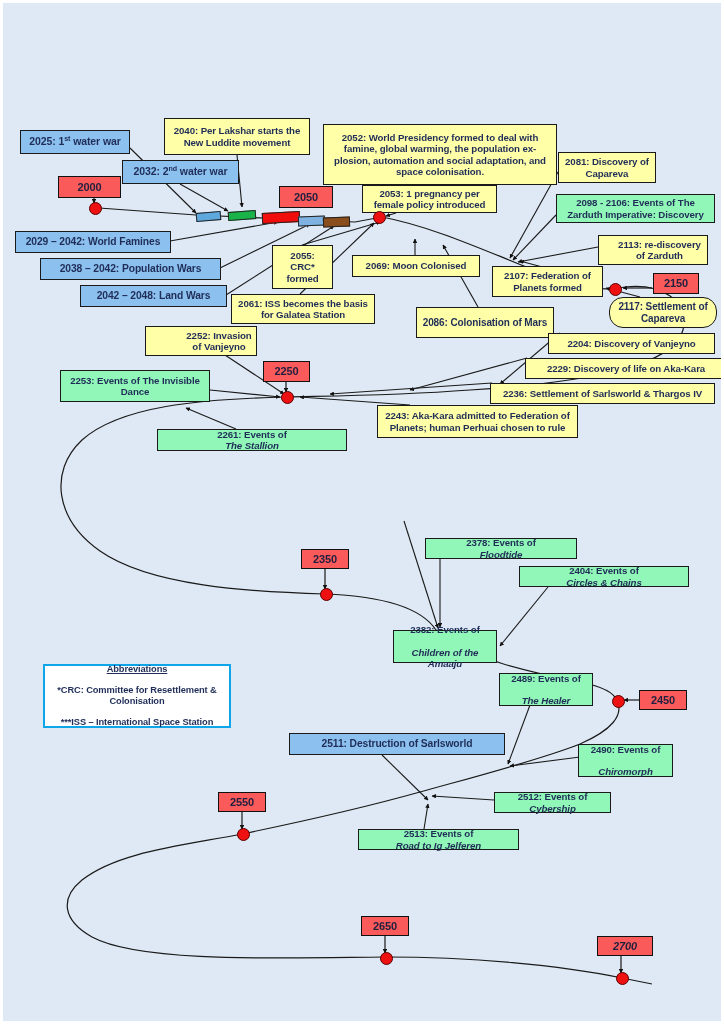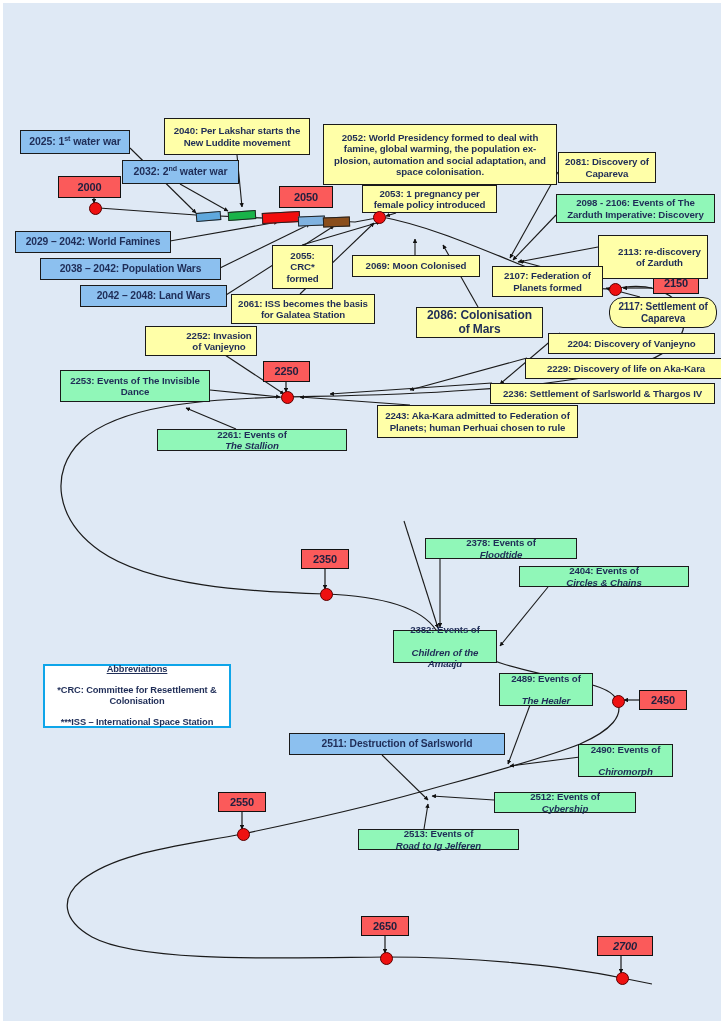--- a/index.html
+++ b/index.html
@@ -205,21 +205,21 @@
   </div>
 
   <div class="node ev-yellow" style="left:558px;top:152px;width:98px;height:31px;font-size:9.7px;">
     <span>2081: Discovery of Capareva</span>
   </div>
 
   <div class="node ev-green" style="left:556px;top:194px;width:159px;height:29px;font-size:9.7px;">
     <span>2098 - 2106: Events of The Zarduth Imperative: Discovery</span>
   </div>
 
-  <div class="node ev-yellow" style="left:598px;top:235px;width:110px;height:44px;font-size:9.7px;padding-left:17px;">
+  <div class="node ev-yellow" style="left:598px;top:235px;width:110px;height:30px;font-size:9.7px;padding-left:17px;">
     <span>2113:  re-discovery of Zarduth</span>
   </div>
 
   <div class="node ev-blue" style="left:15px;top:231px;width:156px;height:22px;font-size:10.3px;">
     <span>2029 – 2042: World Famines</span>
   </div>
 
   <div class="node ev-blue" style="left:40px;top:258px;width:181px;height:22px;font-size:10.3px;">
     <span>2038 – 2042: Population Wars</span>
   </div>
@@ -233,21 +233,21 @@
   </div>
 
   <div class="node ev-yellow" style="left:231px;top:294px;width:144px;height:30px;font-size:9.7px;">
     <span>2061:  ISS becomes the basis for Galatea Station</span>
   </div>
 
   <div class="node ev-yellow" style="left:352px;top:255px;width:128px;height:22px;font-size:9.7px;">
     <span>2069:  Moon Colonised</span>
   </div>
 
-  <div class="node ev-yellow" style="left:416px;top:307px;width:127px;height:31px;font-size:12px;">
+  <div class="node ev-yellow" style="left:416px;top:307px;width:138px;height:31px;font-size:10px;">
     <span>2086:  Colonisation of Mars</span>
   </div>
 
   <div class="node ev-yellow" style="left:492px;top:266px;width:111px;height:31px;font-size:9.7px;">
     <span>2107: Federation of Planets formed</span>
   </div>
 
   <div class="node ev-yellow" style="left:609px;top:297px;width:108px;height:31px;font-size:10px;border-radius:14px;">
     <span>2117: Settlement of Capareva</span>
   </div>
@@ -307,21 +307,21 @@
   </div>
 
   <div class="node ev-green" style="left:578px;top:744px;width:95px;height:33px;font-size:9.7px;">
     <span><span>2490: Events of</span><br><span class="italic">Chiromorph</span></span>
   </div>
 
   <div class="node ev-blue" style="left:289px;top:733px;width:216px;height:22px;font-size:10.3px;">
     <span>2511: Destruction of Sarlsworld</span>
   </div>
 
-  <div class="node ev-green" style="left:494px;top:792px;width:142px;height:21px;font-size:9.7px;">
+  <div class="node ev-green" style="left:494px;top:792px;width:117px;height:21px;font-size:9.7px;">
     <span>
         <span>2512: Events of </span>
         <span class="italic">Cybership</span>
       </span>
   </div>
 
   <div class="node ev-green" style="left:358px;top:829px;width:161px;height:21px;font-size:9.7px;">
     <span>
         <span>2513: Events of </span>
         <span class="italic">Road to Ig Jelferen</span>

